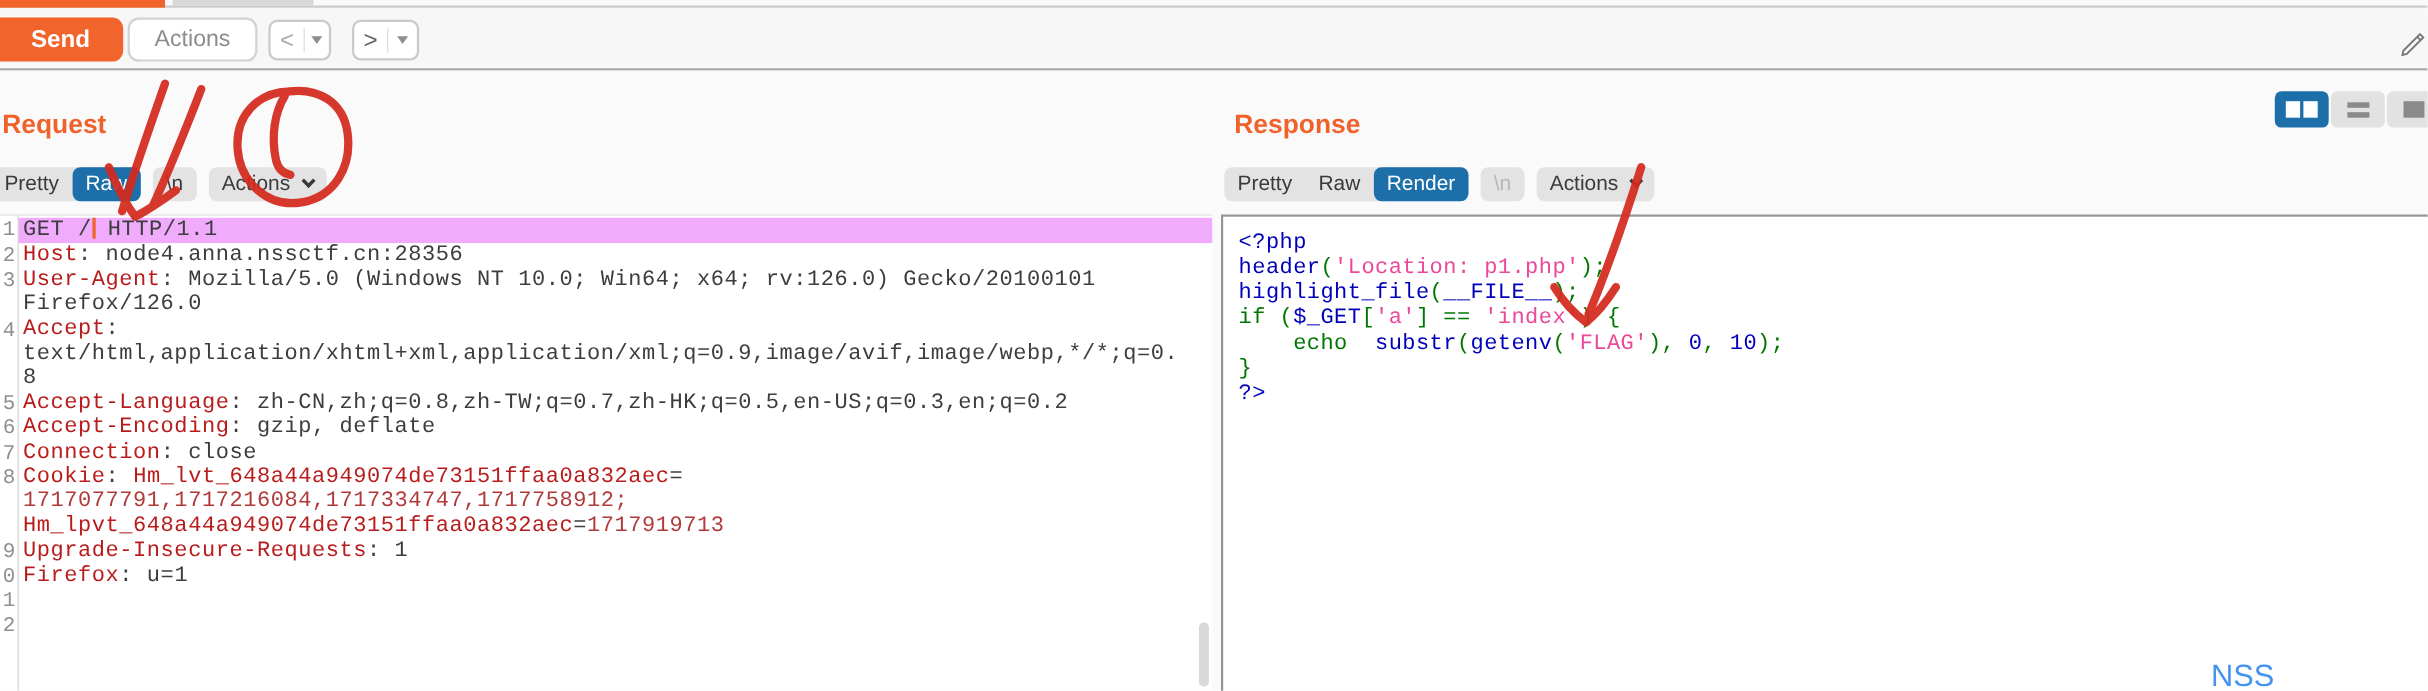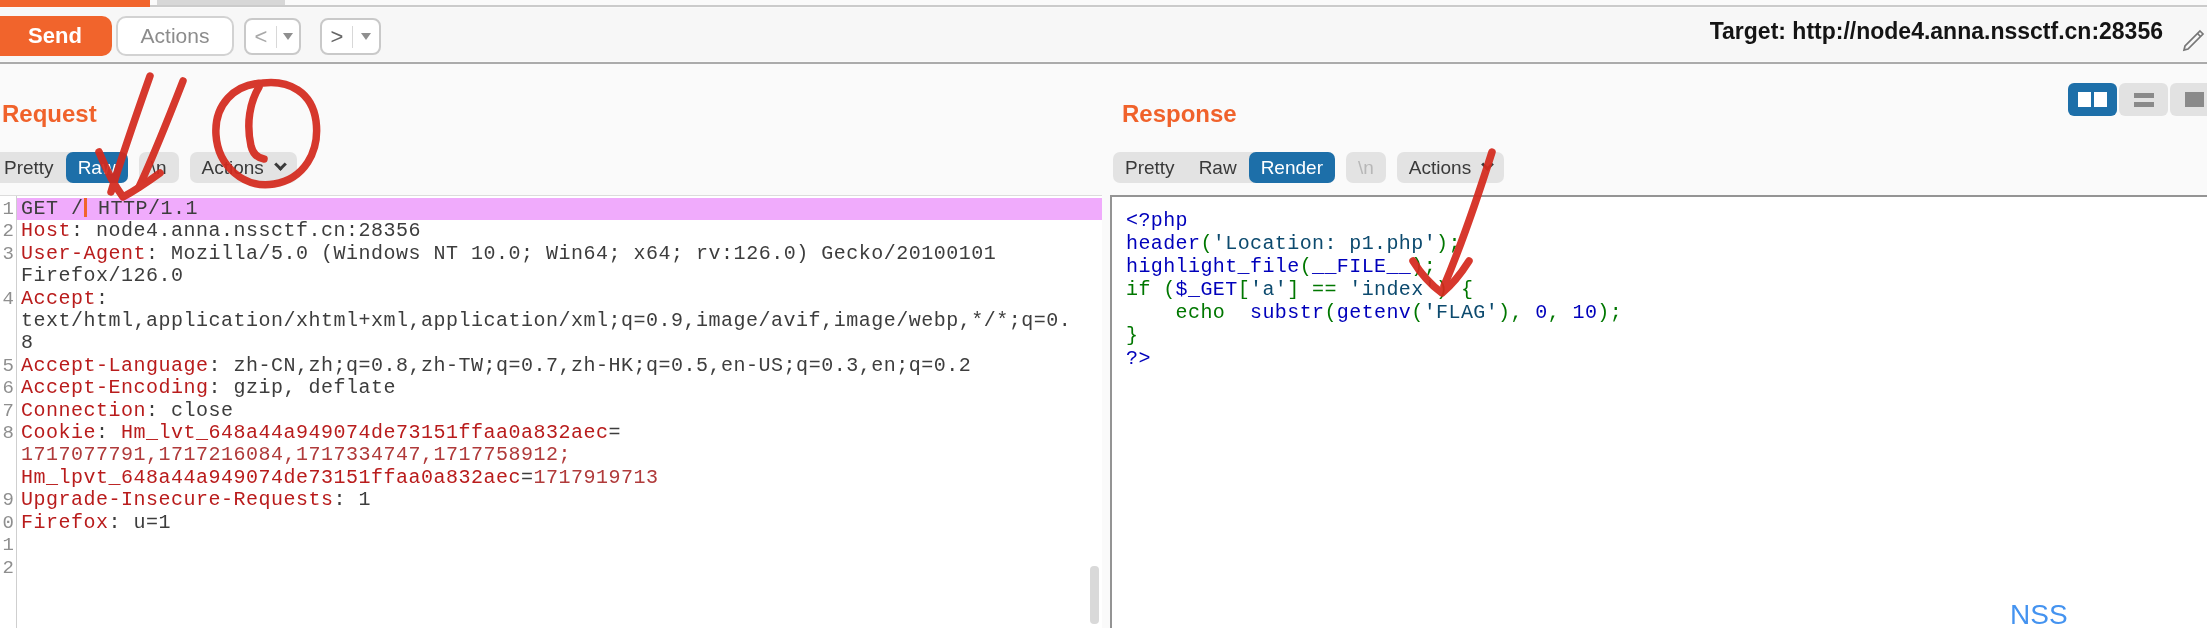--- a/index.html
+++ b/index.html
@@ -68,21 +68,21 @@
   .lcontent { flex:1; margin-left:3px; padding-left:4px; white-space:pre-wrap; font:20px/22.4px "Liberation Mono", monospace; letter-spacing:0.5px; color:#3d3d3d; }
   .hl .lcontent { background:#f0abfc; }
   .k { color:#b91c1c; } .v { color:#b03a3a; } .p { color:#3d3d3d; }
   .caret { display:inline-block; width:3px; height:19px; background:#f1642c; vertical-align:-3px; margin-right:-1px; }
   #req-scroll { position:absolute; right:3px; bottom:4px; width:9px; height:58px; background:#d9d9d9; border-radius:4px; }
 
   
   #resp-editor { position:absolute; left:1110px; top:195px; width:1104px; height:450px; background:#fff; border:2px solid #949494; }
   #resp-code { padding:12px 0 0 14px; }
   .cline { white-space:pre; font:20px/23px "Liberation Mono", monospace; letter-spacing:0.4px; color:#0000BB; }
-  .B { color:#0000BB;text-align:center; } .G { color:#007700; } .R { color:#0c4a6e; }
+  .B { color:#0000BB;text-align:center; } .G { color:#007700; } .R { color:#ec4899; }
 
   
   #layout-btns { position:absolute; left:2068px; top:83px; display:flex; gap:2px; }
   .lb { width:49px; height:33px; border-radius:6px; background:#e2e2e2; display:flex; align-items:center; justify-content:center; gap:3px; }
   .lb.sel { background:#1d6fa9; }
   .colbar { width:13px; height:15px; background:#fff; }
   .rowwrap { display:flex; flex-direction:column; gap:4px; }
   .rowbar { width:20px; height:5px; background:#8a8a8a; }
   .sq { width:19px; height:15px; background:#8a8a8a; }
 
@@ -111,21 +111,20 @@
       </span>
   </div>
   <div class="navgrp next">
     <span class="navsym drk">&gt;</span>
     <span class="vdiv"></span>
     <span class="navdrop">
         <span class="tri"></span>
       </span>
   </div>
 
-  <div class="target">Target: http://node4.anna.nssctf.cn:28356</div>
   <svg class="pencil" viewBox="0 0 26 26">
     <path d="M20 4 L23 7 L8 22 L4 23 L5 19 Z" fill="none" stroke="#777" stroke-width="1.7"></path>
     <path d="M17.5 6.5 L20.5 9.5" fill="none" stroke="#777" stroke-width="1.7"></path>
   </svg>
 </div>
 <div class="toolbar-divider"></div>
 
 <div class="panel-title" id="req-title">Request</div>
 <div class="tabs" id="req-tabs">
     <div class="tab-group">

